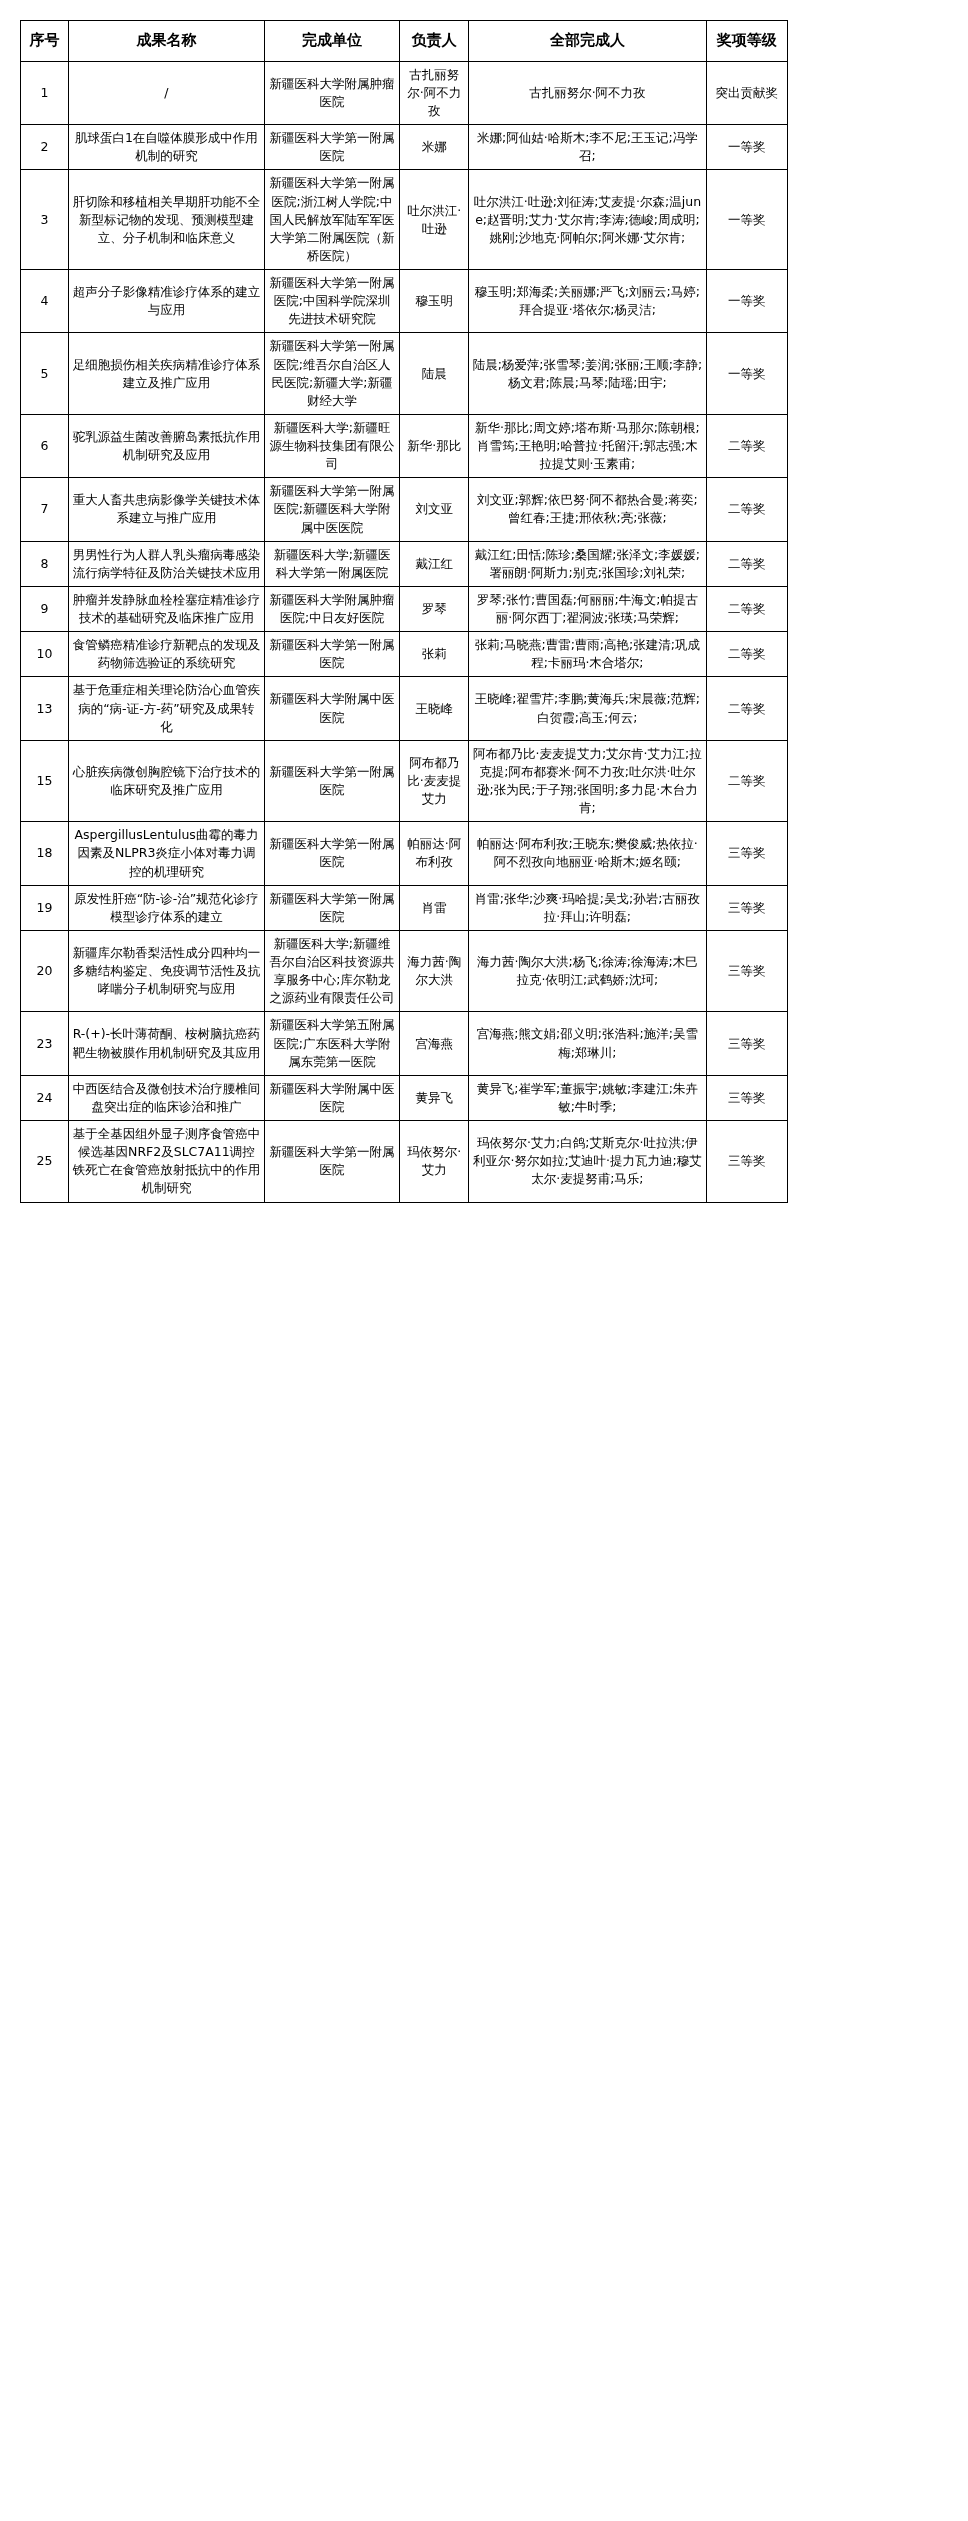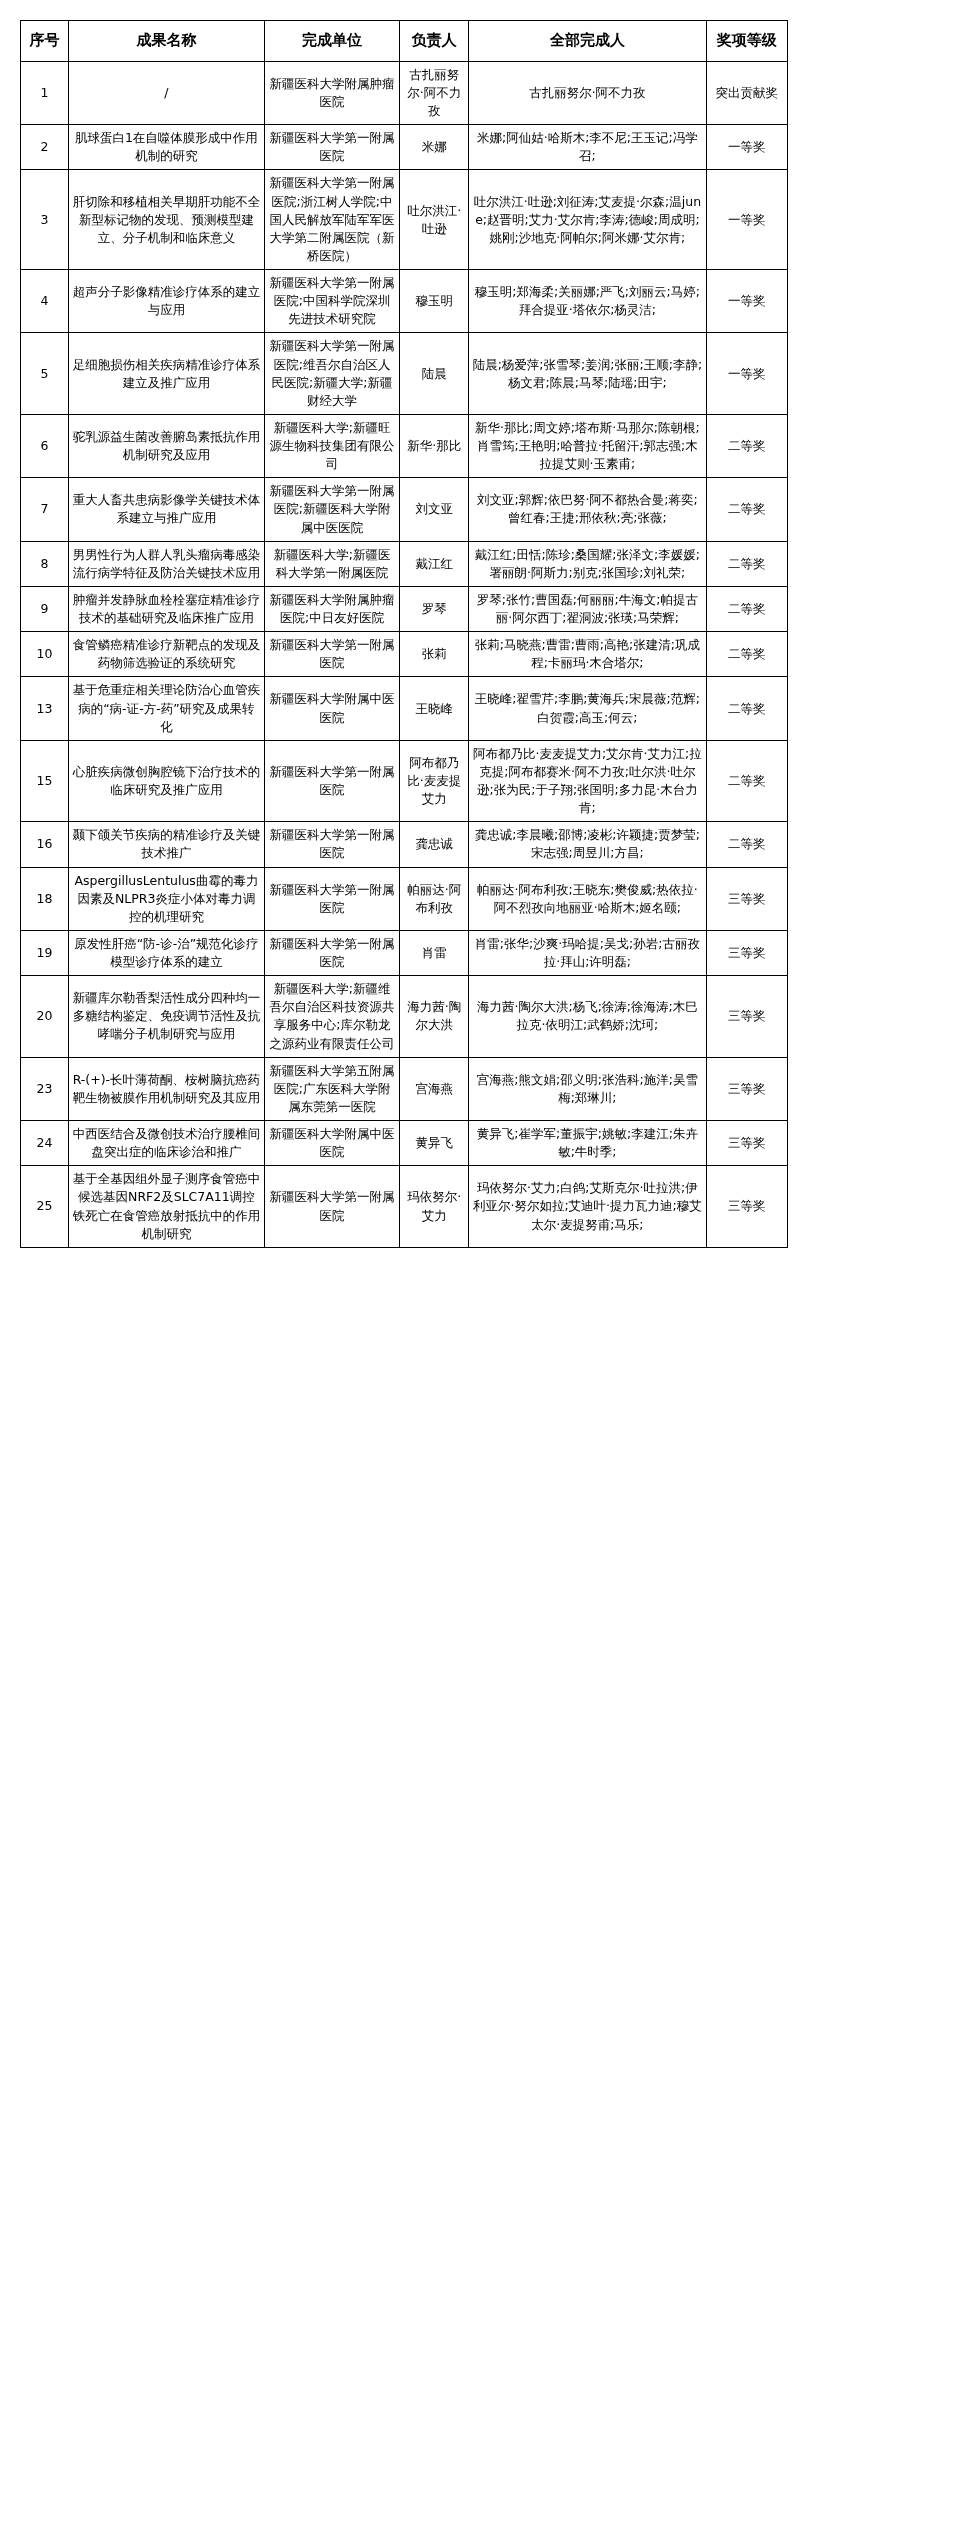--- a/index.html
+++ b/index.html
@@ -170,28 +170,20 @@
         </tr>
         <tr>
           <td class="col-index">15</td>
           <td class="col-title">心脏疾病微创胸腔镜下治疗技术的临床研究及推广应用</td>
           <td class="col-unit">新疆医科大学第一附属医院</td>
           <td class="col-leader">阿布都乃比·麦麦提艾力</td>
           <td class="col-people">阿布都乃比·麦麦提艾力;艾尔肯·艾力江;拉克提;阿布都赛米·阿不力孜;吐尔洪·吐尔逊;张为民;于子翔;张国明;多力昆·木台力肯;</td>
           <td class="col-award">二等奖</td>
         </tr>
         <tr>
-          <td class="col-index">16</td>
-          <td class="col-title">颞下颌关节疾病的精准诊疗及关键技术推广</td>
-          <td class="col-unit">新疆医科大学第一附属医院</td>
-          <td class="col-leader">龚忠诚</td>
-          <td class="col-people">龚忠诚;李晨曦;邵博;凌彬;许颖捷;贾梦莹;宋志强;周昱川;方昌;</td>
-          <td class="col-award">二等奖</td>
-        </tr>
-        <tr>
           <td class="col-index">18</td>
           <td class="col-title">AspergillusLentulus曲霉的毒力因素及NLPR3炎症小体对毒力调控的机理研究</td>
           <td class="col-unit">新疆医科大学第一附属医院</td>
           <td class="col-leader">帕丽达·阿布利孜</td>
           <td class="col-people">帕丽达·阿布利孜;王晓东;樊俊威;热依拉·阿不烈孜向地丽亚·哈斯木;姬名颐;</td>
           <td class="col-award">三等奖</td>
         </tr>
         <tr>
           <td class="col-index">19</td>
           <td class="col-title">原发性肝癌“防-诊-治”规范化诊疗模型诊疗体系的建立</td>

